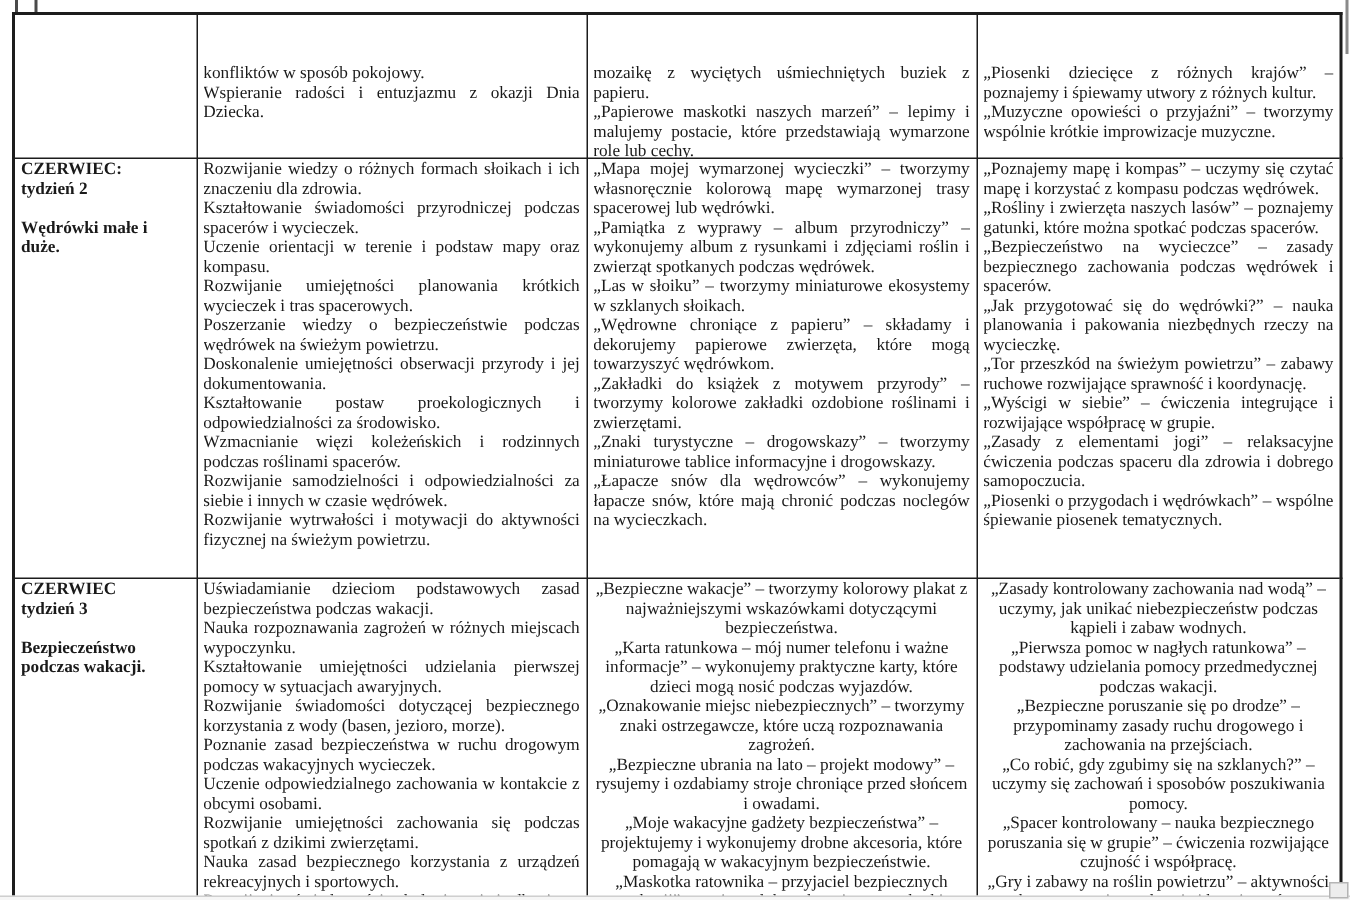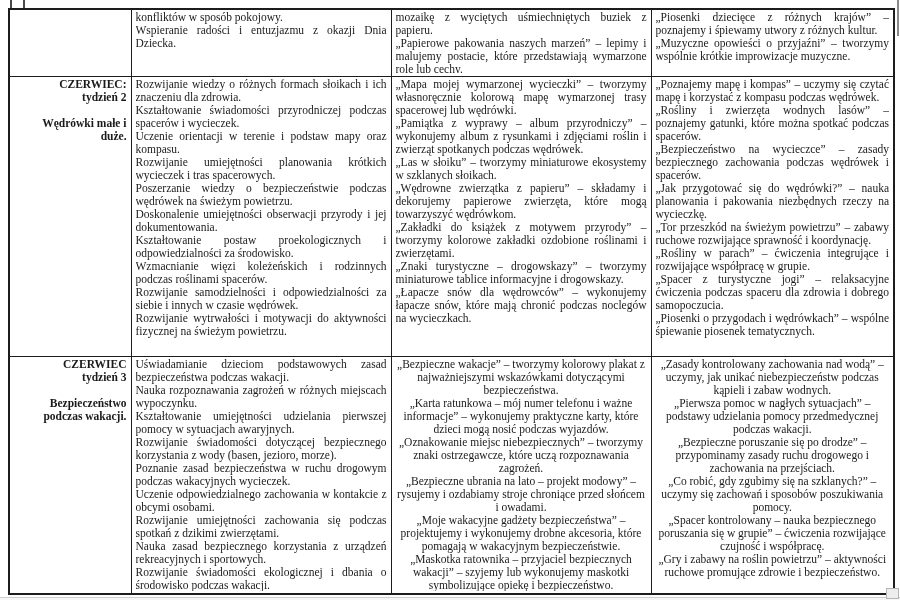--- a/index.html
+++ b/index.html
@@ -33,28 +33,28 @@
     width:885px;border-collapse:collapse;table-layout:fixed;
     border:2px solid #1c1c1c;
   }
   table.curriculum td{
     border:1.5px solid #1c1c1c;
     vertical-align:top;
     padding:1px 4px 0 4px;
     font-size:11.5px;line-height:13px;
   }
   tr.row-1{height:67px;} tr.row-2{height:280px;} tr.row-3{height:238px;}
-  tr.row-1 .cell-inner{height:62px;overflow:hidden;}
+  tr.row-1 .cell-inner{height:62px;overflow:hidden;margin-top:32px;}
   tr.row-2 .cell-inner{height:275px;overflow:hidden;}
   tr.row-3 .cell-inner{height:233px;overflow:hidden;}
 
   td.head-cell{text-align:center;font-weight:bold;font-size:12px;line-height:14px;}
   td.align-justify .para{text-align:justify;}
   td.align-left .para{text-align:center;}
-  td.head-cell .para{text-align:right;}
+  td.head-cell .para{text-align:left;}
   .para{margin:0;}
   .para b{font-weight:400;}
 </style>
 </head>
 <body>
 
 <div class="page">
 
   <div class="handle-fragment"></div>
   <div class="scroll-line-right"></div>
@@ -73,21 +73,21 @@
           </td>
           <td class="align-justify">
             <div class="cell-inner">
               <div class="para">konfliktów w sposób pokojowy.</div>
               <div class="para">Wspieranie radości i entuzjazmu z okazji Dnia Dziecka.</div>
             </div>
           </td>
           <td class="align-justify">
             <div class="cell-inner">
               <div class="para">mozaikę z wyciętych uśmiechniętych buziek z papieru.</div>
-              <div class="para"><b>„Papierowe pakowania naszych marzeń”</b> – lepimy i malujemy postacie, które przedstawiają wymarzone role lub cechy.</div>
+              <div class="para"><b>„Papierowe maskotki naszych marzeń”</b> – lepimy i malujemy postacie, które przedstawiają wymarzone role lub cechy.</div>
             </div>
           </td>
           <td class="align-justify">
             <div class="cell-inner">
               <div class="para"><b>„Piosenki dziecięce z różnych krajów”</b> – poznajemy i śpiewamy utwory z różnych kultur.</div>
               <div class="para"><b>„Muzyczne opowieści o przyjaźni”</b> – tworzymy wspólnie krótkie improwizacje muzyczne.</div>
             </div>
           </td>
         </tr>
         <tr class="row-2">
@@ -111,35 +111,35 @@
               <div class="para">Wzmacnianie więzi koleżeńskich i rodzinnych podczas roślinami spacerów.</div>
               <div class="para">Rozwijanie samodzielności i odpowiedzialności za siebie i innych w czasie wędrówek.</div>
               <div class="para">Rozwijanie wytrwałości i motywacji do aktywności fizycznej na świeżym powietrzu.</div>
             </div>
           </td>
           <td class="align-justify">
             <div class="cell-inner">
               <div class="para"><b>„Mapa mojej wymarzonej wycieczki”</b> – tworzymy własnoręcznie kolorową mapę wymarzonej trasy spacerowej lub wędrówki.</div>
               <div class="para"><b>„Pamiątka z wyprawy – album przyrodniczy”</b> – wykonujemy album z rysunkami i zdjęciami roślin i zwierząt spotkanych podczas wędrówek.</div>
               <div class="para"><b>„Las w słoiku”</b> – tworzymy miniaturowe ekosystemy w szklanych słoikach.</div>
-              <div class="para"><b>„Wędrowne zwierzątka z papieru”</b> – składamy i dekorujemy papierowe zwierzęta, które mogą towarzyszyć wędrówkom.</div>
+              <div class="para"><b>„Wędrowne chroniące z papieru”</b> – składamy i dekorujemy papierowe zwierzęta, które mogą towarzyszyć wędrówkom.</div>
               <div class="para"><b>„Zakładki do książek z motywem przyrody”</b> – tworzymy kolorowe zakładki ozdobione roślinami i zwierzętami.</div>
               <div class="para"><b>„Znaki turystyczne – drogowskazy”</b> – tworzymy miniaturowe tablice informacyjne i drogowskazy.</div>
               <div class="para"><b>„Łapacze snów dla wędrowców”</b> – wykonujemy łapacze snów, które mają chronić podczas noclegów na wycieczkach.</div>
             </div>
           </td>
           <td class="align-justify">
             <div class="cell-inner">
               <div class="para"><b>„Poznajemy mapę i kompas”</b> – uczymy się czytać mapę i korzystać z kompasu podczas wędrówek.</div>
-              <div class="para"><b>„Rośliny i zwierzęta wodnych lasów”</b> – poznajemy gatunki, które można spotkać podczas spacerów.</div>
+              <div class="para"><b>„Rośliny i zwierzęta naszych lasów”</b> – poznajemy gatunki, które można spotkać podczas spacerów.</div>
               <div class="para"><b>„Bezpieczeństwo na wycieczce”</b> – zasady bezpiecznego zachowania podczas wędrówek i spacerów.</div>
               <div class="para"><b>„Jak przygotować się do wędrówki?”</b> – nauka planowania i pakowania niezbędnych rzeczy na wycieczkę.</div>
               <div class="para"><b>„Tor przeszkód na świeżym powietrzu”</b> – zabawy ruchowe rozwijające sprawność i koordynację.</div>
-              <div class="para"><b>„Rośliny w parach”</b> – ćwiczenia integrujące i rozwijające współpracę w grupie.</div>
-              <div class="para"><b>„Spacer z turystyczne jogi”</b> – relaksacyjne ćwiczenia podczas spaceru dla zdrowia i dobrego samopoczucia.</div>
+              <div class="para"><b>„Wyścigi w siebie”</b> – ćwiczenia integrujące i rozwijające współpracę w grupie.</div>
+              <div class="para"><b>„Zasady z elementami jogi”</b> – relaksacyjne ćwiczenia podczas spaceru dla zdrowia i dobrego samopoczucia.</div>
               <div class="para"><b>„Piosenki o przygodach i wędrówkach”</b> – wspólne śpiewanie piosenek tematycznych.</div>
             </div>
           </td>
         </tr>
         <tr class="row-3">
           <td class="head-cell align-center">
             <div class="cell-inner">
               <div class="para">CZERWIEC</div>
               <div class="para">tydzień 3</div>
               <div class="para">&nbsp;</div>
@@ -165,21 +165,21 @@
               <div class="para"><b>„Karta ratunkowa – mój numer telefonu i ważne informacje”</b> – wykonujemy praktyczne karty, które dzieci mogą nosić podczas wyjazdów.</div>
               <div class="para"><b>„Oznakowanie miejsc niebezpiecznych”</b> – tworzymy znaki ostrzegawcze, które uczą rozpoznawania zagrożeń.</div>
               <div class="para"><b>„Bezpieczne ubrania na lato – projekt modowy”</b> – rysujemy i ozdabiamy stroje chroniące przed słońcem i owadami.</div>
               <div class="para"><b>„Moje wakacyjne gadżety bezpieczeństwa”</b> – projektujemy i wykonujemy drobne akcesoria, które pomagają w wakacyjnym bezpieczeństwie.</div>
               <div class="para"><b>„Maskotka ratownika – przyjaciel bezpiecznych wakacji”</b> – szyjemy lub wykonujemy maskotki symbolizujące opiekę i bezpieczeństwo.</div>
             </div>
           </td>
           <td class="align-left">
             <div class="cell-inner">
               <div class="para"><b>„Zasady kontrolowany zachowania nad wodą”</b> – uczymy, jak unikać niebezpieczeństw podczas kąpieli i zabaw wodnych.</div>
-              <div class="para"><b>„Pierwsza pomoc w nagłych sytuacjach”</b> – podstawy udzielania pomocy przedmedycznej podczas wakacji.</div>
+              <div class="para"><b>„Pierwsza pomoc w nagłych ratunkowa”</b> – podstawy udzielania pomocy przedmedycznej podczas wakacji.</div>
               <div class="para"><b>„Bezpieczne poruszanie się po drodze”</b> – przypominamy zasady ruchu drogowego i zachowania na przejściach.</div>
               <div class="para"><b>„Co robić, gdy zgubimy się na szklanych?”</b> – uczymy się zachowań i sposobów poszukiwania pomocy.</div>
               <div class="para"><b>„Spacer kontrolowany – nauka bezpiecznego poruszania się w grupie”</b> – ćwiczenia rozwijające czujność i współpracę.</div>
               <div class="para"><b>„Gry i zabawy na roślin powietrzu”</b> – aktywności ruchowe promujące zdrowie i bezpieczeństwo.</div>
             </div>
           </td>
         </tr>
       </tbody>
   </table>
 

